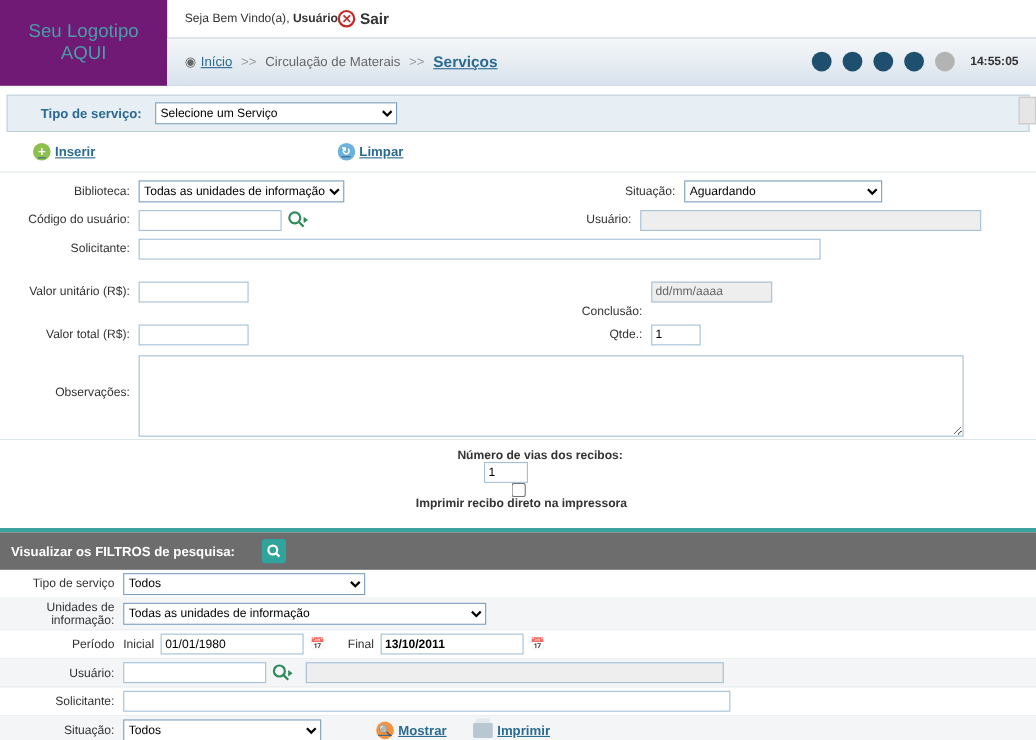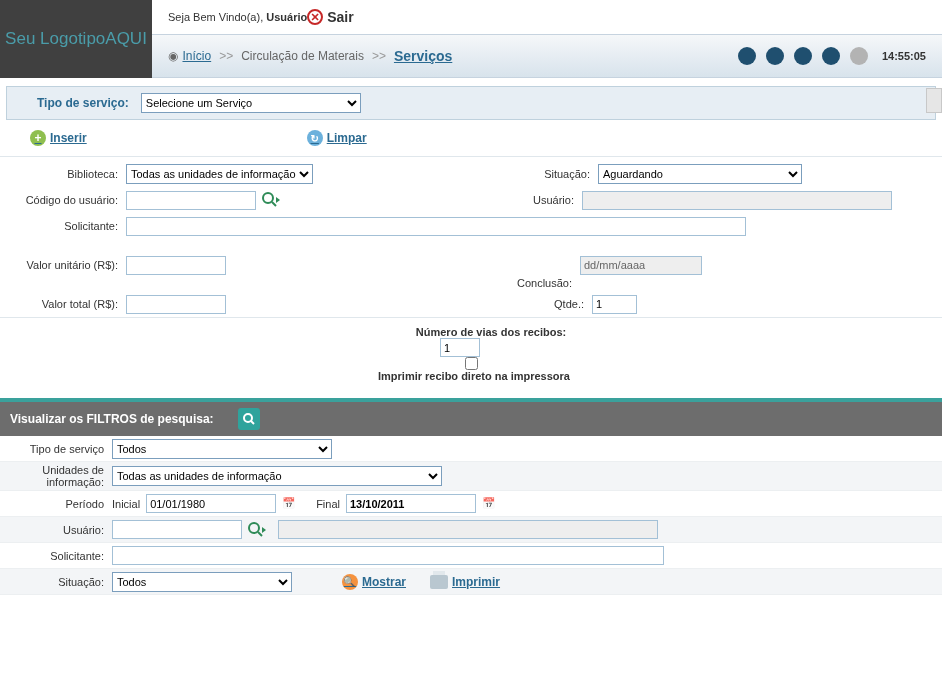--- a/index.html
+++ b/index.html
@@ -1,19 +1,19 @@
 <!DOCTYPE html>
 <html><head>
 <meta charset="utf-8">
 <style>
 * { box-sizing: border-box; margin: 0; padding: 0; }
 body { font-family: Tahoma, Verdana, Arial, sans-serif; font-size: 11px; color: #333; background: #fff; width: 942px; }
 .wrapper { width: 942px; position: relative; }
 .header { height: 78px; display: flex; }
-.logo-cell { width: 152px; height: 78px; display: flex; align-items: center; justify-content: center; flex-direction: row; color: #4a9ca9; font-size: 17px; background: #404040; text-align: center; }
+.logo-cell { width: 152px; height: 78px; display: flex; align-items: center; justify-content: center; flex-direction: column; color: #4a9ca9; font-size: 17px; background: #701a75; text-align: center; }
 .header-right { flex: 1; }
 .welcome-bar { height: 34px; display: flex; align-items: center; padding: 0 16px; font-size: 11px; color: #333; }
 .welcome-bar .user { font-weight: bold; }
 .exit-link { font-weight: bold; font-size: 14px; color: #333; text-decoration: none; display: flex; align-items: center; gap: 4px; }
 .breadcrumb-bar { height: 44px; background: linear-gradient(#f5f7f9, #d8e3ec); display: flex; align-items: center; padding: 0 16px; font-size: 12px; color: #666; border-top: 1px solid #c6d3df; border-bottom: 1px solid #c6d3df; position: relative; }
 .breadcrumb-bar a { color: #2b6a91; text-decoration: underline; }
 .breadcrumb-bar .sep { margin: 0 8px; color: #999; }
 .breadcrumb-bar .crumb-current { color: #2b6a91; font-weight: bold; font-size: 14px; text-decoration: underline; }
 .header-icons { position: absolute; right: 16px; display: flex; align-items: center; gap: 10px; }
 .hicon { width: 18px; height: 18px; border-radius: 50%; display: inline-block; }
@@ -119,21 +119,21 @@
       <span class="clear-ic">↻</span>
       <span>Limpar</span>
     </span>
   </div>
 
   <div class="form-area">
     <div class="row">
       <div class="lbl">Biblioteca:</div>
       <select class="select w340"><option>Todas as unidades de informação</option></select>
       <div class="rlbl" style="width:90px; margin-left:auto; margin-right:0;">Situação:</div>
-      <select class="select" style="width:204px; margin-right:140px;"><option>Aguardando</option></select>
+      <select class="select" style="width:180px; margin-right:140px;"><option>Aguardando</option></select>
     </div>
     <div class="row">
       <div class="lbl">Código do usuário:</div>
       <input class="input w130" value="" style="">
       <span class="mag-btn">
           <svg viewBox="0 0 20 18">
             <circle cx="7" cy="7" r="5" fill="none" stroke="#2e8b57" stroke-width="2"></circle>
             <line x1="11" y1="11" x2="15" y2="15" stroke="#2e8b57" stroke-width="2"></line>
             <path d="M15 6 L19 9 L15 12 Z" fill="#2e8b57"></path>
           </svg>
@@ -142,27 +142,31 @@
       <input class="input w310 readonly" readonly="" style="margin-right: 50px;" value="">
     </div>
     <div class="row">
       <div class="lbl">Solicitante:</div>
       <input class="input w620" value="" style="">
     </div>
     <div class="row">
       <div class="lbl">Valor unitário (R$):</div>
       <input class="input w100" value="" style="">
       <div class="rlbl" style="flex:1; text-align:right;margin-top:36px;">Conclusão:</div>
-      <input class="input readonly" style="width: 122px; margin-right: 240px;" value="dd/mm/aaaa">
+      <input class="input readonly" style="width: 110px; margin-right: 240px;" value="dd/mm/aaaa">
     </div>
     <div class="row">
       <div class="lbl">Valor total (R$):</div>
       <input class="input w100" value="" style="">
       <div class="rlbl" style="flex:1; text-align:right;">Qtde.:</div>
       <input class="input w45" style="margin-right: 305px;" value="1">
+    </div>
+    <div class="row" style="align-items:flex-start; padding-top:6px;">
+      <div class="lbl" style="padding-top:28px;">Observações:</div>
+      <textarea class="input" style=""></textarea>
     </div>
     <div class="receipt-row">
       <span style="margin-left:40px;">Número de vias dos recibos:</span>
       <input class="input" style="width: 40px; margin: 0px 24px 0px 2px;" value="1">
       <input type="checkbox" style="">
       <span style="margin-left:6px;">Imprimir recibo direto na impressora</span>
     </div>
   </div>
 
   <div class="divider-teal"></div>

